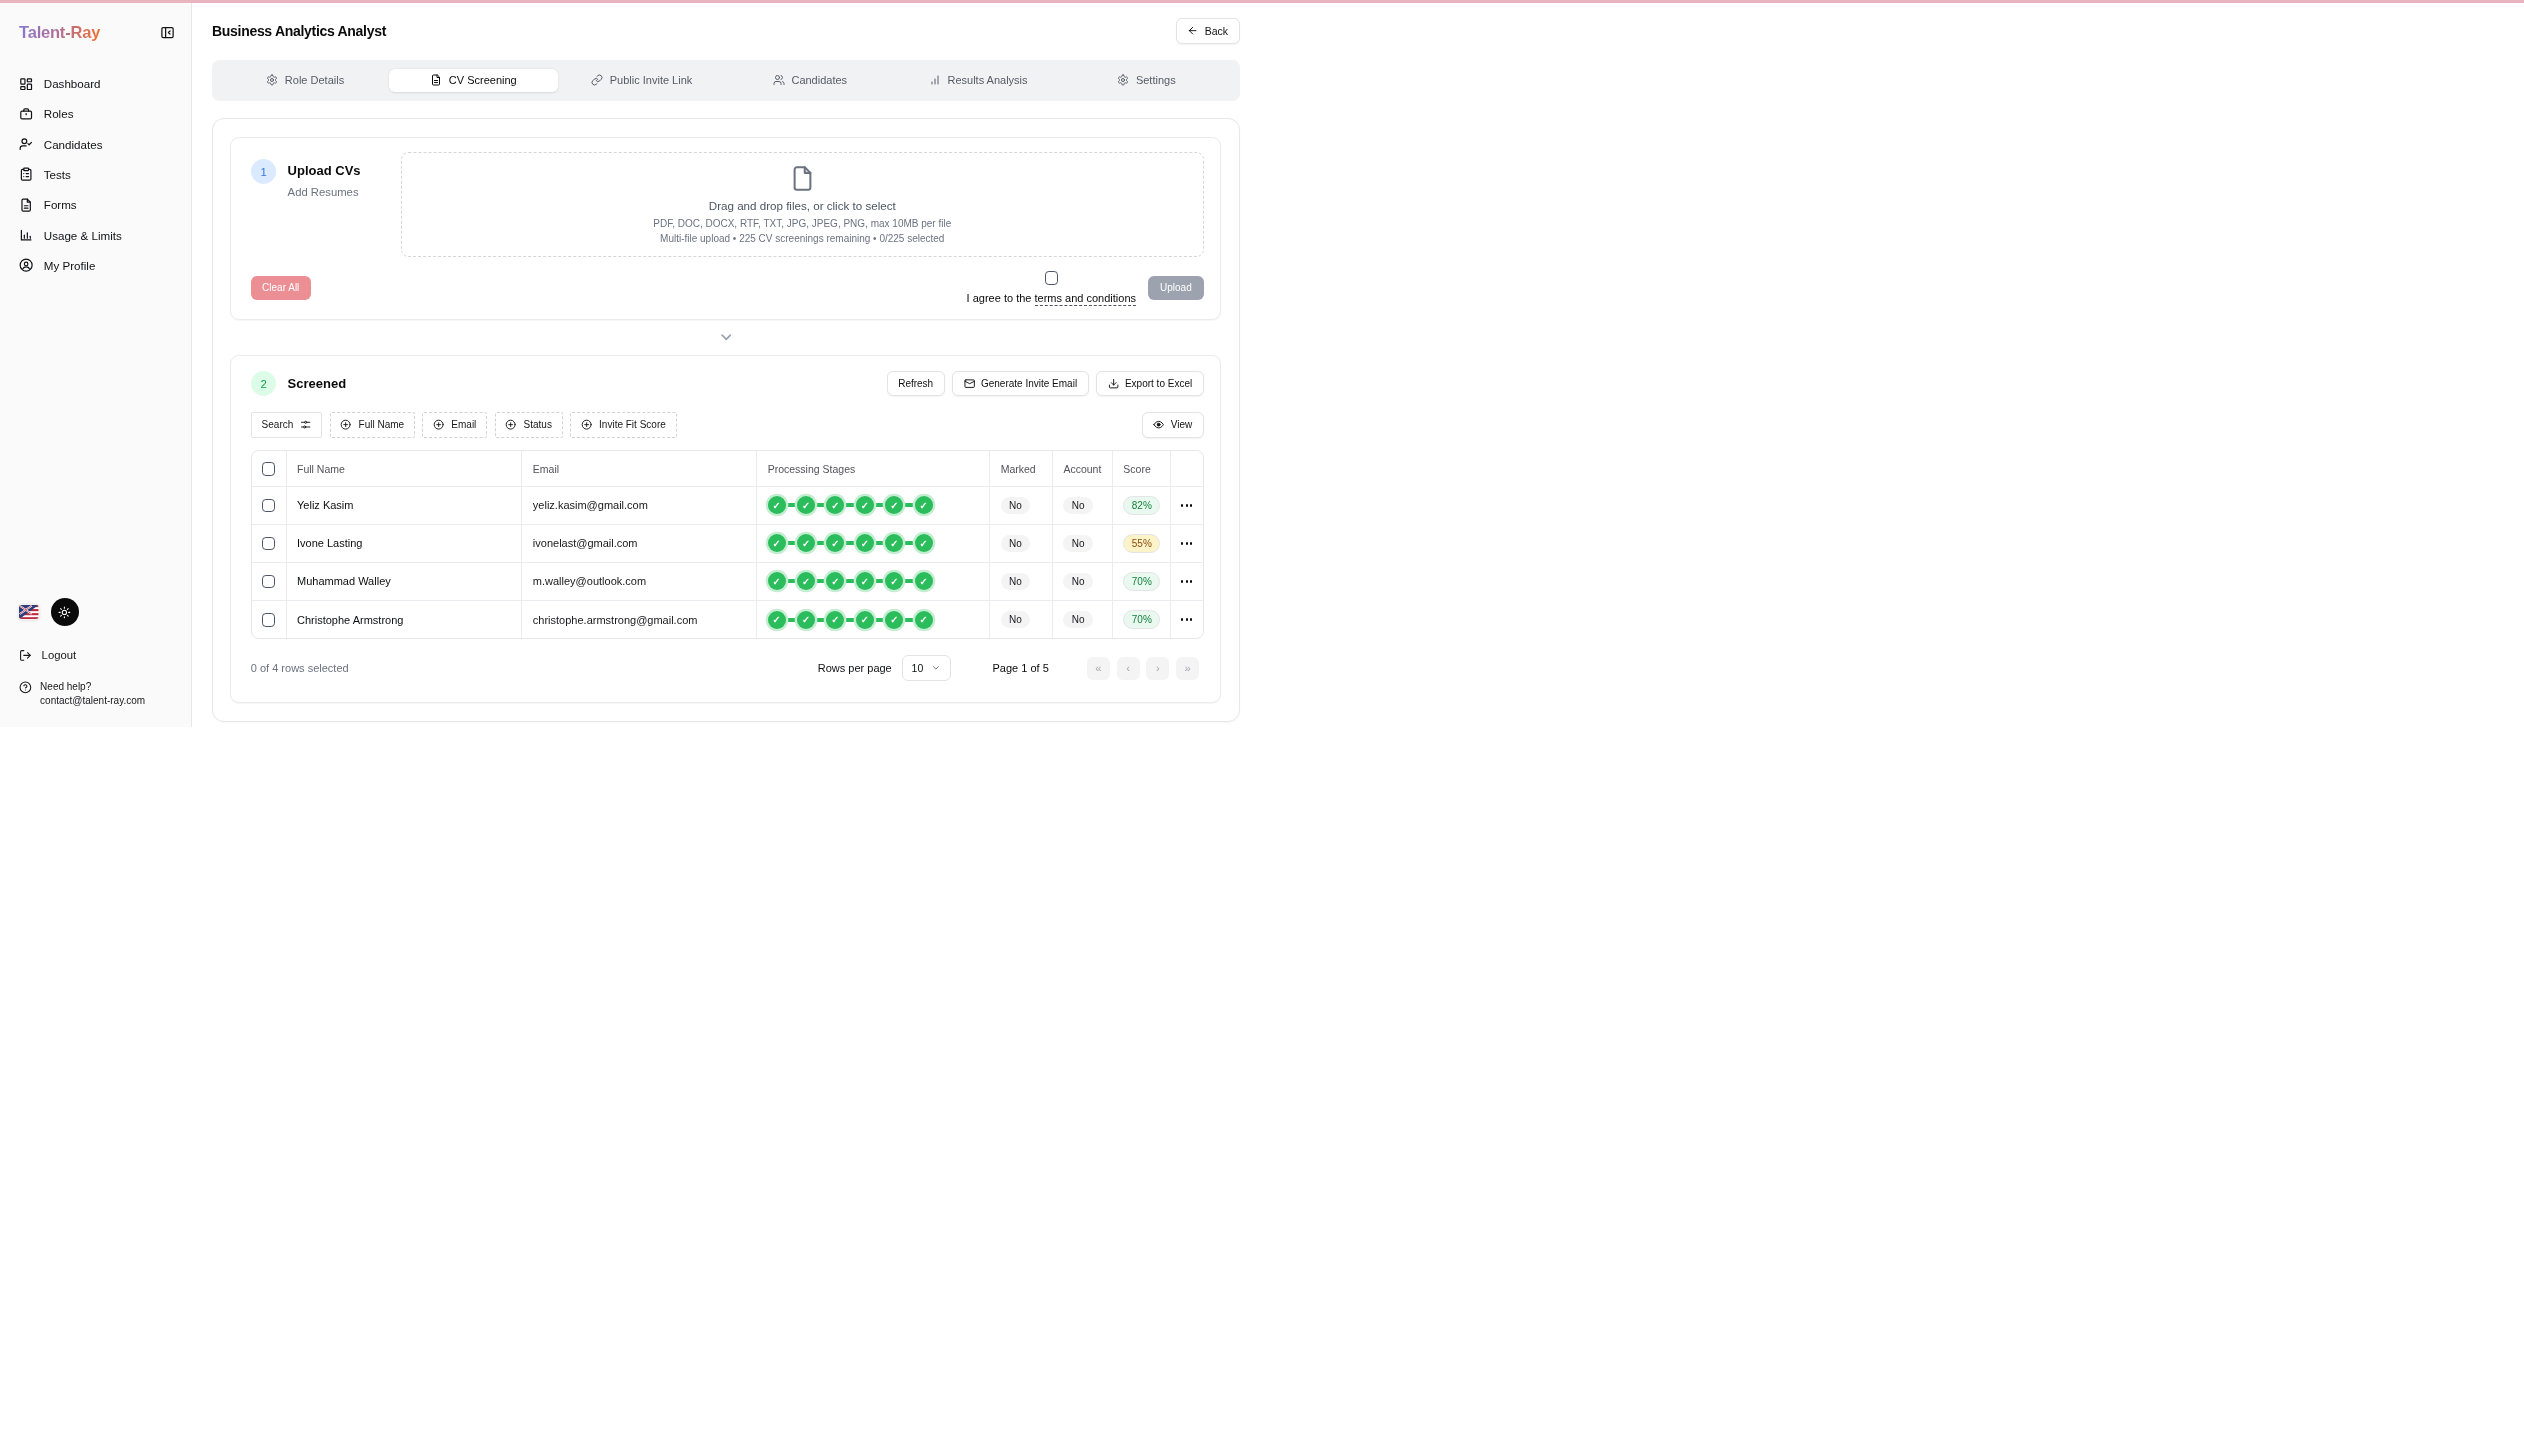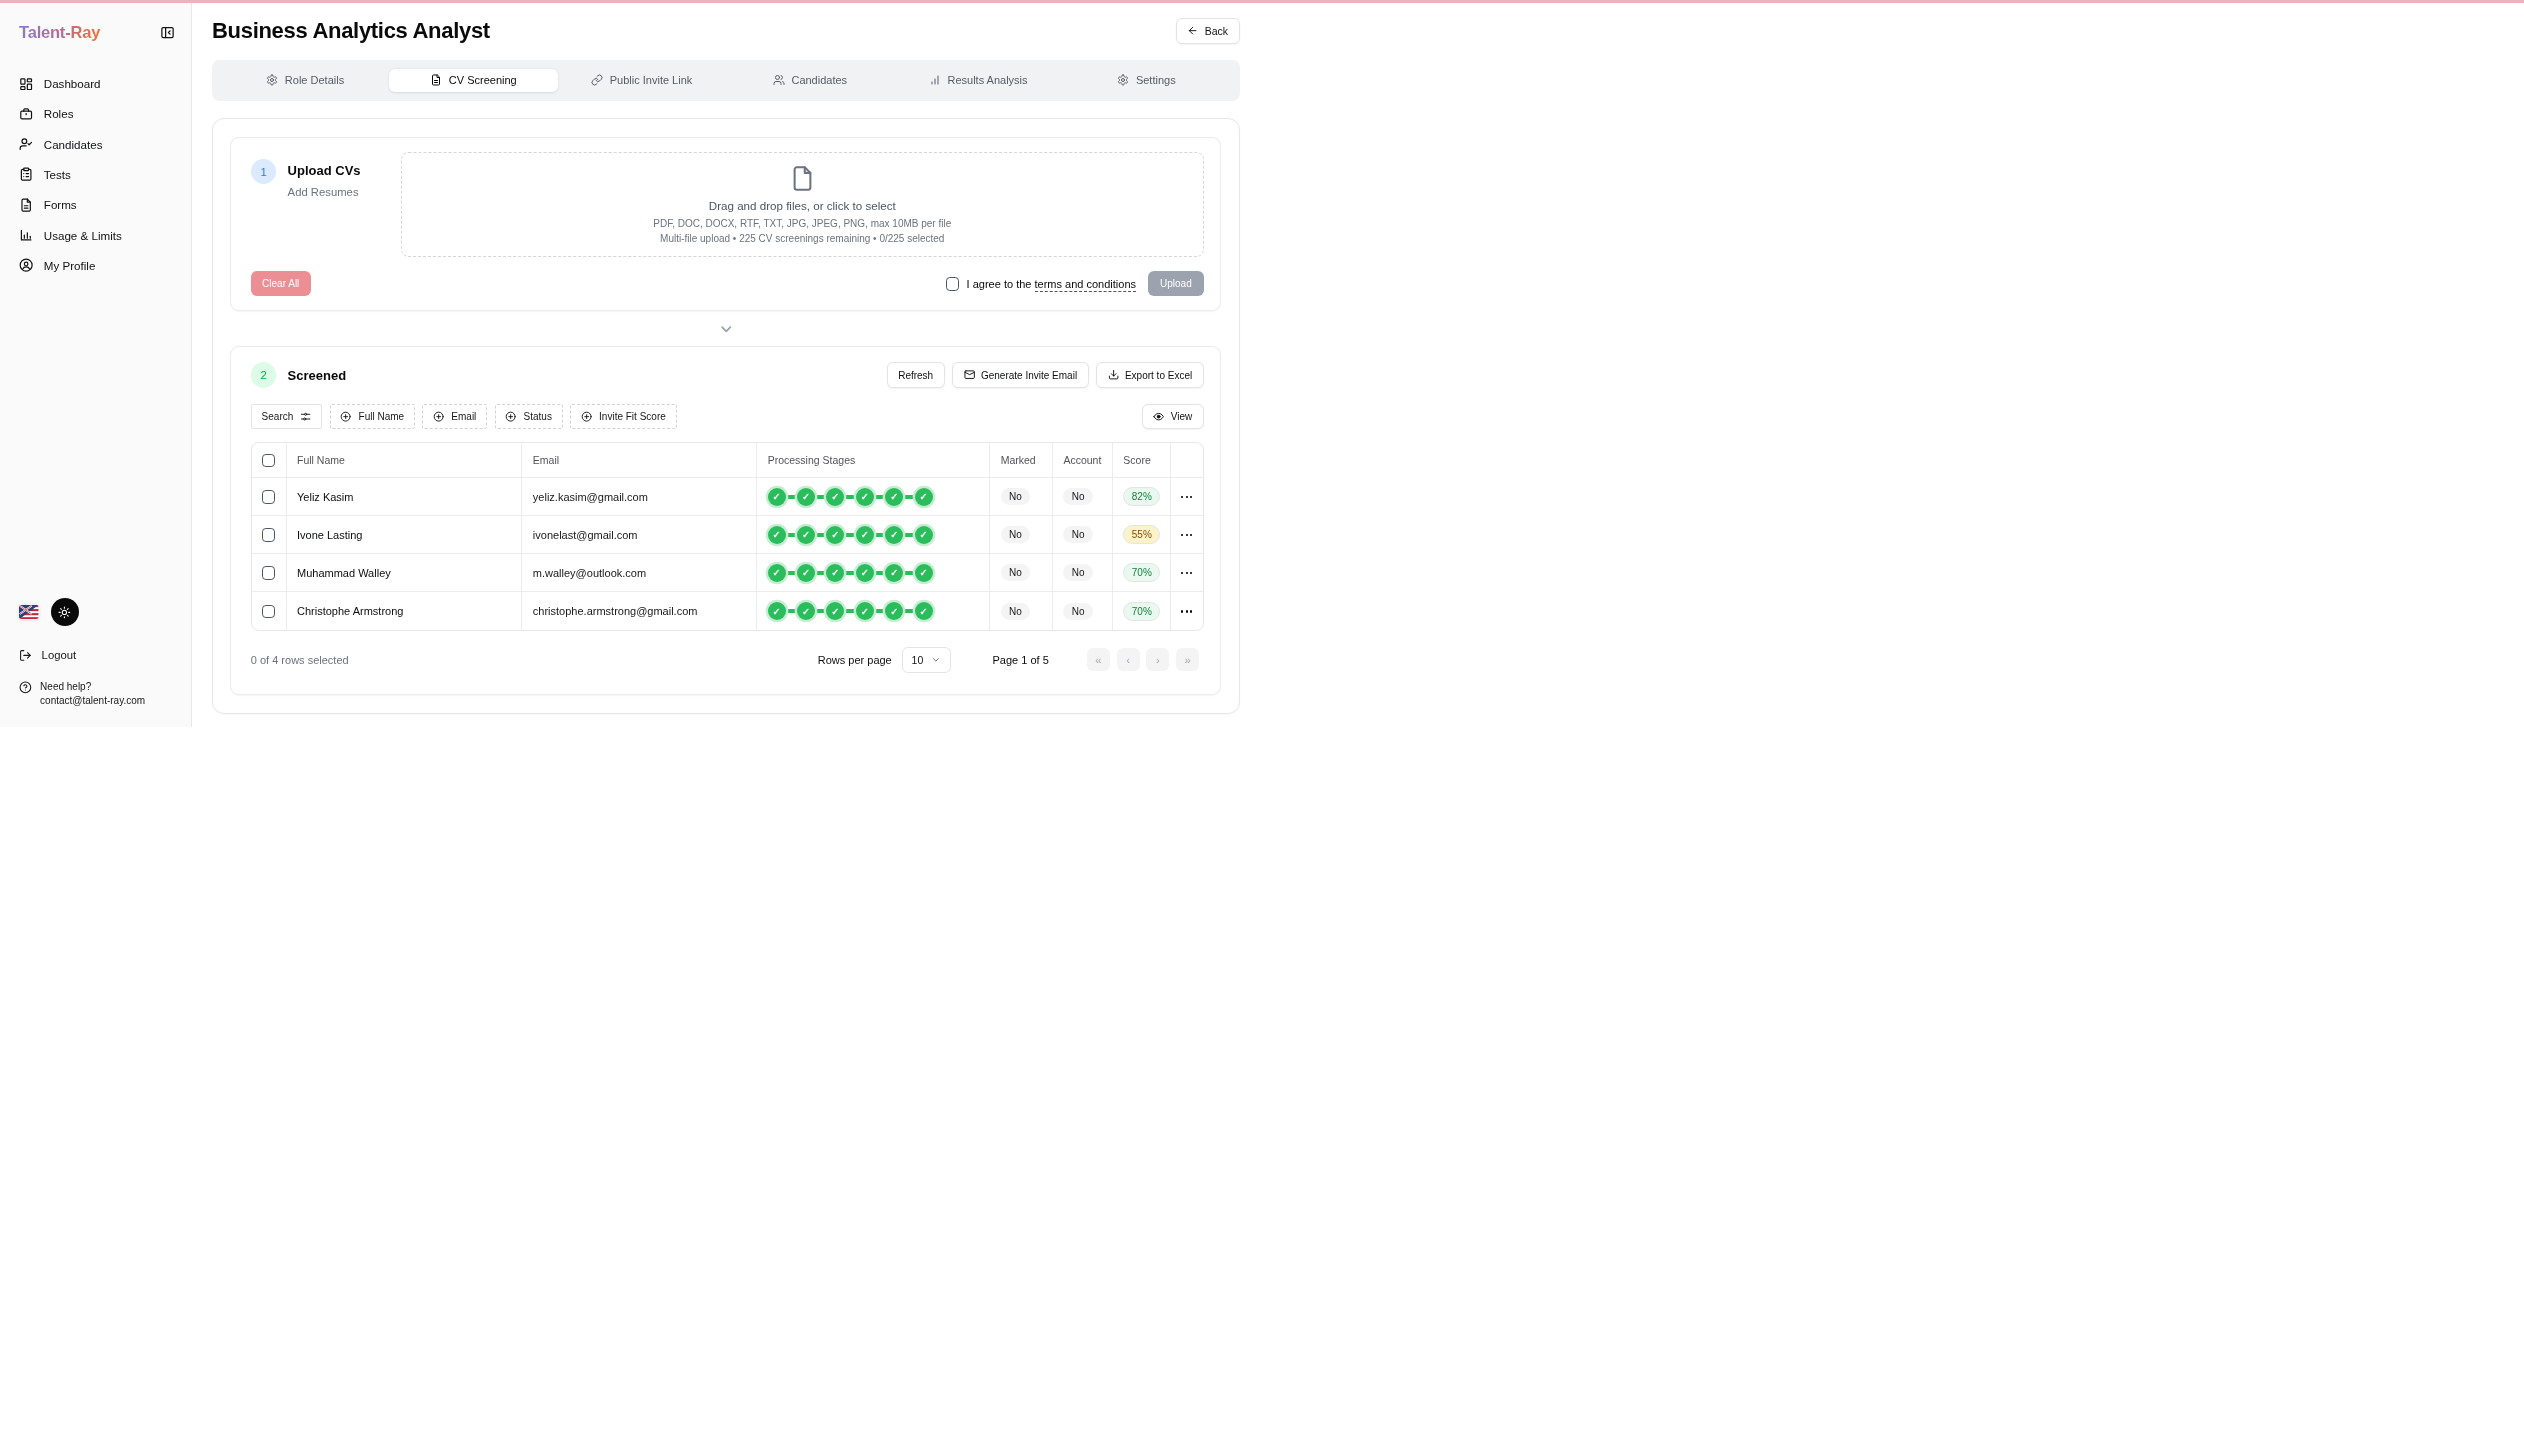--- a/index.html
+++ b/index.html
@@ -34,21 +34,21 @@
   .theme-toggle { width:28px; height:28px; border-radius:50%; background:#0a0a0a; border:none;
     display:flex; align-items:center; justify-content:center; cursor:pointer; }
   .logout-row { display:flex; align-items:center; gap:9.8px; font-size:11.3px; margin-bottom:18px; cursor:pointer; }
   .logout-row svg { width:12.8px; height:12.8px; }
   .help-row { display:flex; gap:8.3px; align-items:flex-start; font-size:10px; line-height:1.4; }
   .help-row svg { width:12.8px; height:12.8px; margin-top:1.5px; flex:none; }
 
   
   .main { flex:1; display:flex; flex-direction:column; padding:18px 22.5px 0 20px; min-width:0; }
   .header-row { display:flex; justify-content:space-between; align-items:center; }
-  .page-title { font-size:22px; font-weight:800; color:#0a0a0a; letter-spacing:-0.3px; }
+  .page-title { font-size:14px; font-weight:800; color:#0a0a0a; letter-spacing:-0.3px; }
   .btn {
     display:inline-flex; align-items:center; gap:6px; border:0.8px solid #e4e4e7; background:#fff;
     border-radius:6px; padding:6px 10.5px; font-size:10px; font-weight:500; color:#0f1012;
     cursor:pointer; box-shadow:0 0.8px 1.5px rgba(0,0,0,.05); font-family:inherit; white-space:nowrap;
   }
   .btn svg { width:11.3px; height:11.3px; }
   .back-btn { font-size:10.5px; }
 
   .tabbar { margin-top:16px; background:#f1f2f4; border-radius:7.5px; padding:9px; display:flex; }
   .tab { flex:1; display:flex; align-items:center; justify-content:center; gap:6.8px; font-size:11px;
@@ -70,21 +70,21 @@
   .upload-subtitle { font-size:11.3px; color:#6b7280; margin-top:7.5px; }
   .dropzone { flex:1; border:1.5px dashed #d6d6da; border-radius:7.5px; min-height:105px;
     display:flex; flex-direction:column; align-items:center; justify-content:center; cursor:pointer; }
   .dropzone svg { width:27px; height:27px; color:#6b7280; margin-bottom:6.8px; }
   .dz1 { font-size:11.6px; color:#4b5563; }
   .dz2 { font-size:10px; color:#6b7280; margin-top:6px; }
   .dz3 { font-size:10px; color:#6b7280; margin-top:4.5px; }
   .upload-bottom { display:flex; align-items:center; margin-top:14.3px; }
   .clear-btn { background:#ec8f95; color:#fff; font-size:10px; font-weight:500; padding:6.8px 11.3px;
     border-radius:6px; border:none; cursor:pointer; font-family:inherit; }
-  .agree { margin-left:auto; display:flex; align-items:center; gap:7.5px; font-size:11px; color:#0a0a0a; }
+  .agree { margin-left:auto; display:flex; align-items:center; gap:7.5px; font-size:11px; color:#0a0a0a;flex-direction:column; }
   .checkbox { width:13.5px; height:13.5px; border:1.1px solid #4b5563; border-radius:3.8px; background:#fff; flex:none; cursor:pointer; }
   .terms-link { border-bottom:1.1px dashed #52525b; padding-bottom:0.8px; cursor:pointer; }
   .upload-btn { margin-left:12px; background:#9ca3af; color:#fff; font-size:10px; font-weight:500;
     padding:6.8px 12px; border-radius:6px; border:none; cursor:pointer; font-family:inherit; }
 
   .collapse-chevron { display:flex; justify-content:center; align-items:center; height:35px; color:#9aa1ad; cursor:pointer; }
 
   .screened-card { padding:15px 16.5px 9px 19.5px; }
   .screened-header { display:flex; align-items:center; }
   .screened-title { font-size:13px; font-weight:700; color:#0a0a0a; margin-left:11.3px; }

